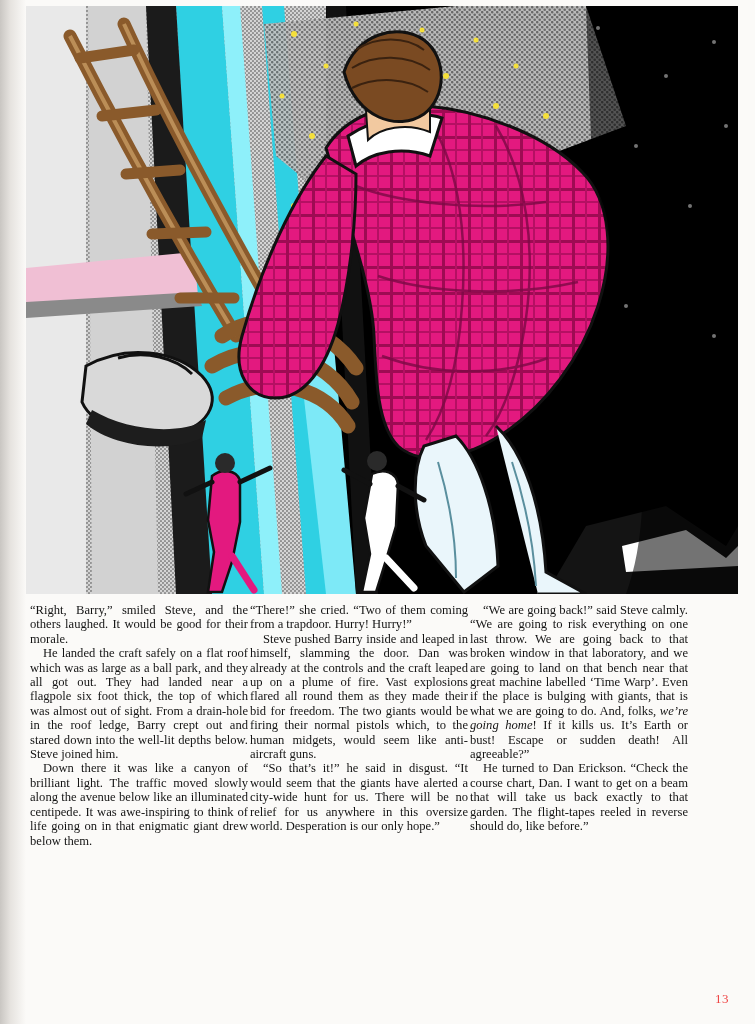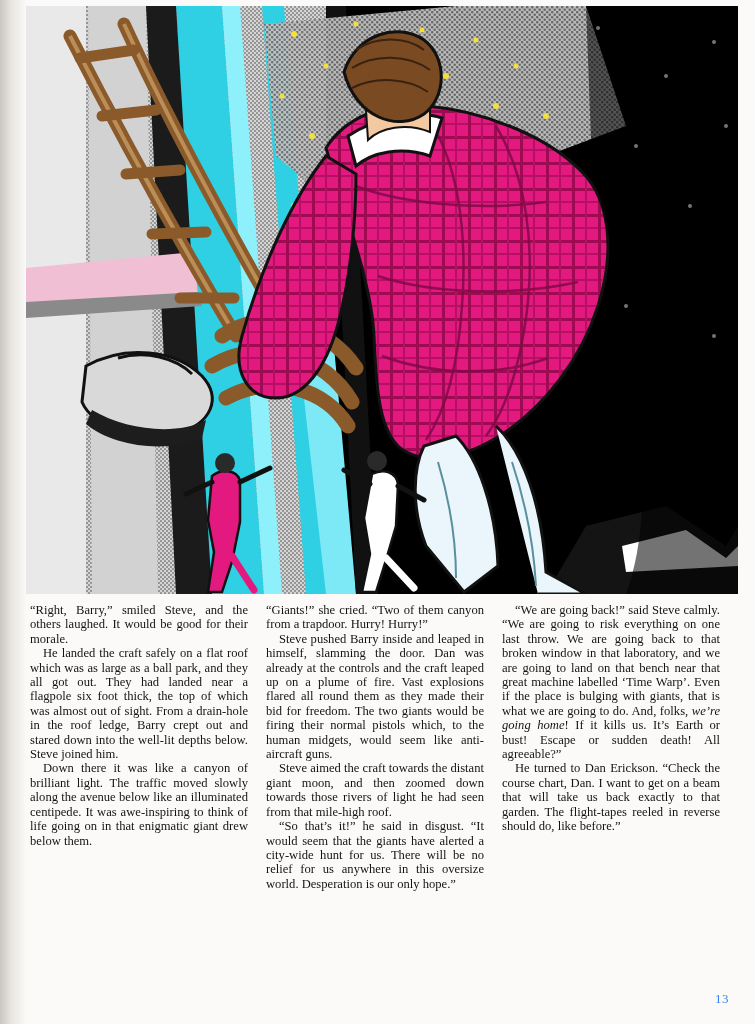--- a/index.html
+++ b/index.html
@@ -40,41 +40,41 @@
   .ill-inner { position:absolute; left:0; top:0; width:100%; height:100%; }
 
   
   .text-area {
     position: absolute;
     left: 30px;
     top: 603px;
     width: 700px;
     height: 375px;
     display: flex;
-    gap: 18px;
+    gap: 2px;
   }
   .col {
     width: 218px;
     font-size: 12.6px;
     line-height: 14.4px;
     text-align: justify;
     color: #141414;
     hyphens: manual;
   }
   .col p {
     margin: 0;
     text-indent: 13px;
   }
   .col p.noindent { text-indent: 0; }
   .page-number {
     position: absolute;
     right: 26px;
     bottom: 17px;
     font-size: 13px;
-    color: #3b82f6;
+    color: #ef4444;
     letter-spacing: 0.5px;
   }
   i { font-style: italic; }
 </style>
 </head>
 <body>
 
 <div class="page">
 
   <div class="page-edge"></div>
@@ -254,23 +254,22 @@
     </svg>
   </div>
 
   <div class="text-area">
     <div class="col">
       <p class="noindent">“Right, Barry,” smiled Steve, and the others laughed. It would be good for their morale.</p>
       <p>He landed the craft safely on a flat roof which was as large as a ball park, and they all got out. They had landed near a flagpole six foot thick, the top of which was almost out of sight. From a drain-hole in the roof ledge, Barry crept out and stared down into the well-lit depths below. Steve joined him.</p>
       <p>Down there it was like a canyon of brilliant light. The traffic moved slowly along the avenue below like an illuminated centipede. It was awe-inspiring to think of life going on in that enigmatic giant drew below them.</p>
     </div>
     <div class="col">
-      <p class="noindent">“Giants!” she cried. “Two of them canyon from a trapdoor. Hurry! Hurry!”</p>
+      <p class="noindent">“There!” she cried. “Two of them coming from a trapdoor. Hurry! Hurry!”</p>
       <p>Steve pushed Barry inside and leaped in himself, slamming the door. Dan was already at the controls and the craft leaped up on a plume of fire. Vast explosions flared all round them as they made their bid for freedom. The two giants would be firing their normal pistols which, to the human midgets, would seem like anti-aircraft guns.</p>
-      <p>Steve aimed the craft towards the distant giant moon, and then zoomed down towards those rivers of light he had seen from that mile-high roof.</p>
       <p>“So that’s it!” he said in disgust. “It would seem that the giants have alerted a city-wide hunt for us. There will be no relief for us anywhere in this oversize world. Desperation is our only hope.”</p>
     </div>
     <div class="col">
       <p>“We are going back!” said Steve calmly. “We are going to risk everything on one last throw. We are going back to that broken window in that laboratory, and we are going to land on that bench near that great machine labelled ‘Time Warp’. Even if the place is bulging with giants, that is what we are going to do. And, folks, <i>we’re going home</i>! If it kills us. It’s Earth or bust! Escape or sudden death! All agreeable?”</p>
       <p>He turned to Dan Erickson. “Check the course chart, Dan. I want to get on a beam that will take us back exactly to that garden. The flight-tapes reeled in reverse should do, like before.”</p>
     </div>
   </div>
 
   <div class="page-number">13</div>
 </div>

